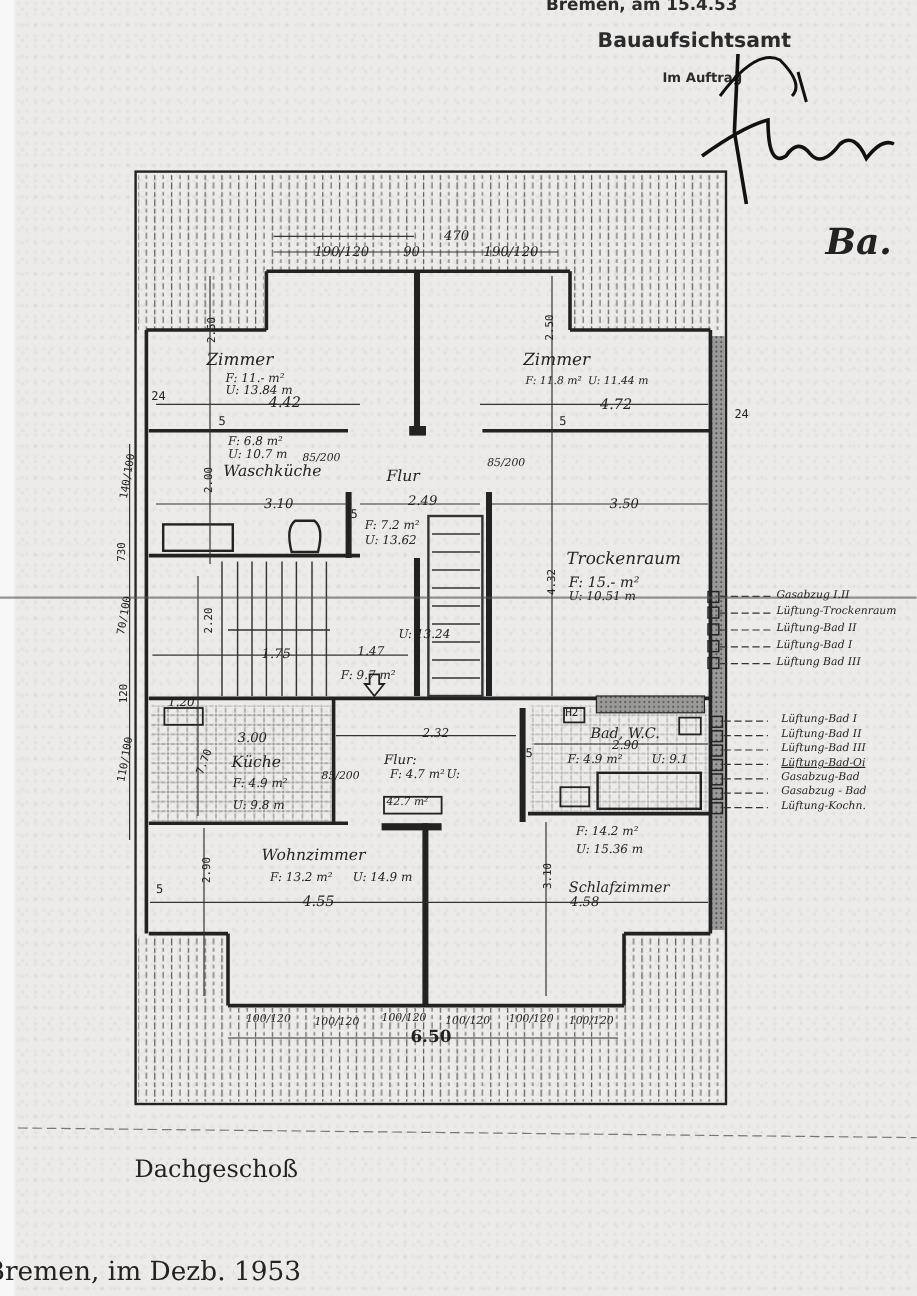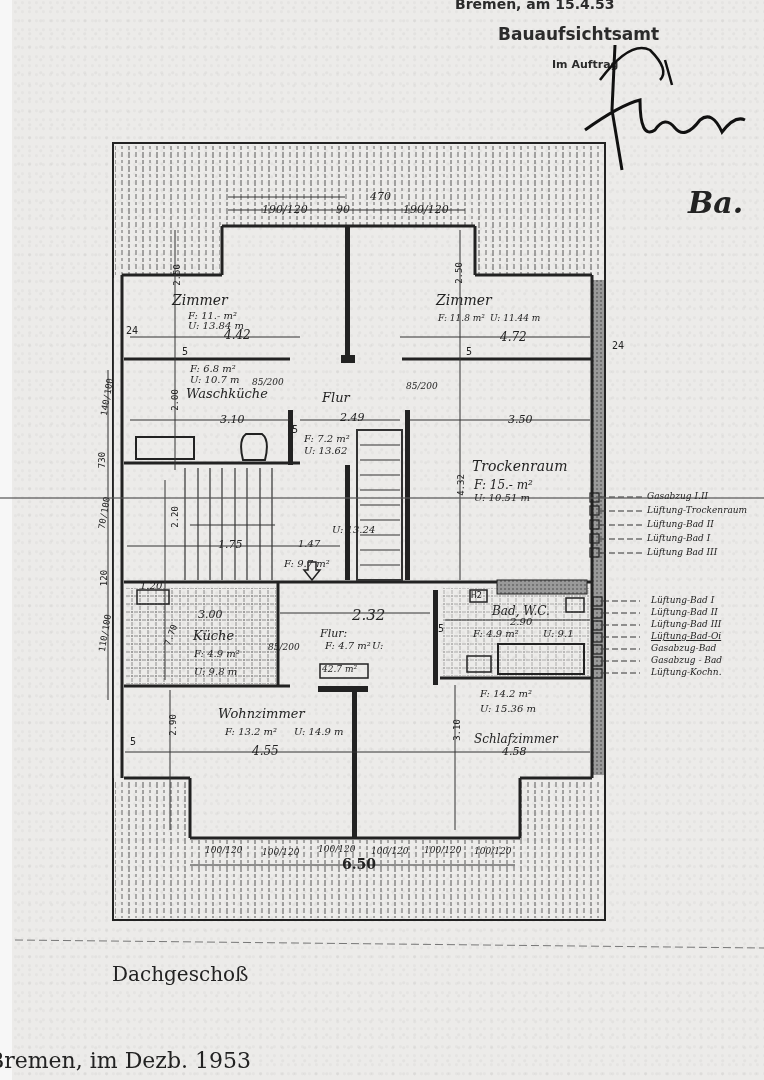--- a/index.html
+++ b/index.html
@@ -234,36 +234,36 @@
 <div class="hand" style="left:298px; top:538px; font-size:10px;">1.47</div>
 <div class="mono" style="left:164px; top:512px; font-size:9px; transform:rotate(-90deg);">2.20</div>
 
 <div class="hand" style="left:198px; top:608px; font-size:11px;">3.00</div>
 <div class="hand" style="left:193px; top:628px; font-size:13px;">Küche</div>
 <div class="hand" style="left:194px; top:648px; font-size:10px;">F: 4.9 m²</div>
 <div class="hand" style="left:194px; top:666px; font-size:10px;">U: 9.8 m</div>
 <div class="hand" style="left:268px; top:642px; font-size:9px;">85/200</div>
 <div class="mono" style="left:160px; top:630px; font-size:9px; transform:rotate(-70deg);">7.70</div>
 
-<div class="hand" style="left:352px; top:606px; font-size:15px;font-style:italic;">2.32</div>
+<div class="hand" style="left:352px; top:606px; font-size:10px;font-style:italic;">2.32</div>
 <div class="hand" style="left:320px; top:627px; font-size:11px;">Flur:</div>
 <div class="hand" style="left:325px; top:640px; font-size:10px;">F: 4.7 m²</div>
 <div class="hand" style="left:372px; top:640px; font-size:10px;">U:</div>
 <div class="hand" style="left:322px; top:664px; font-size:9px;">42.7 m²</div>
 
 <div class="mono" style="left:471px; top:590px; font-size:9px;">H2</div>
 <div class="hand" style="left:492px; top:604px; font-size:12px;">Bad, W.C.</div>
 <div class="hand" style="left:510px; top:616px; font-size:10px;">2.90</div>
 <div class="hand" style="left:473px; top:628px; font-size:10px;">F: 4.9 m²</div>
 <div class="hand" style="left:543px; top:628px; font-size:10px;">U: 9.1</div>
 
 <div class="hand" style="left:480px; top:688px; font-size:10px;text-align:center;">F: 14.2 m²</div>
 <div class="hand" style="left:480px; top:703px; font-size:10px;">U: 15.36 m</div>
 <div class="hand" style="left:474px; top:719px; font-size:12px;margin-top:13px;">Schlafzimmer</div>
-<div class="hand" style="left:502px; top:745px; font-size:11px;">4.58</div>
+<div class="hand" style="left:475px; top:745px; font-size:11px;">4.58</div>
 <div class="mono" style="left:446px; top:725px; font-size:9px; transform:rotate(-90deg);">3.10</div>
 
 <div class="hand" style="left:218px; top:706px; font-size:13px;">Wohnzimmer</div>
 <div class="hand" style="left:225px; top:726px; font-size:10px;">F: 13.2 m²</div>
 <div class="hand" style="left:294px; top:726px; font-size:10px;">U: 14.9 m</div>
 <div class="hand" style="left:252px; top:744px; font-size:12px;">4.55</div>
 <div class="mono" style="left:162px; top:720px; font-size:9px; transform:rotate(-90deg);">2.90</div>
 
 <div class="mono" style="left:182px; top:346px; font-size:10px;">5</div>
 <div class="mono" style="left:466px; top:346px; font-size:10px;">5</div>

